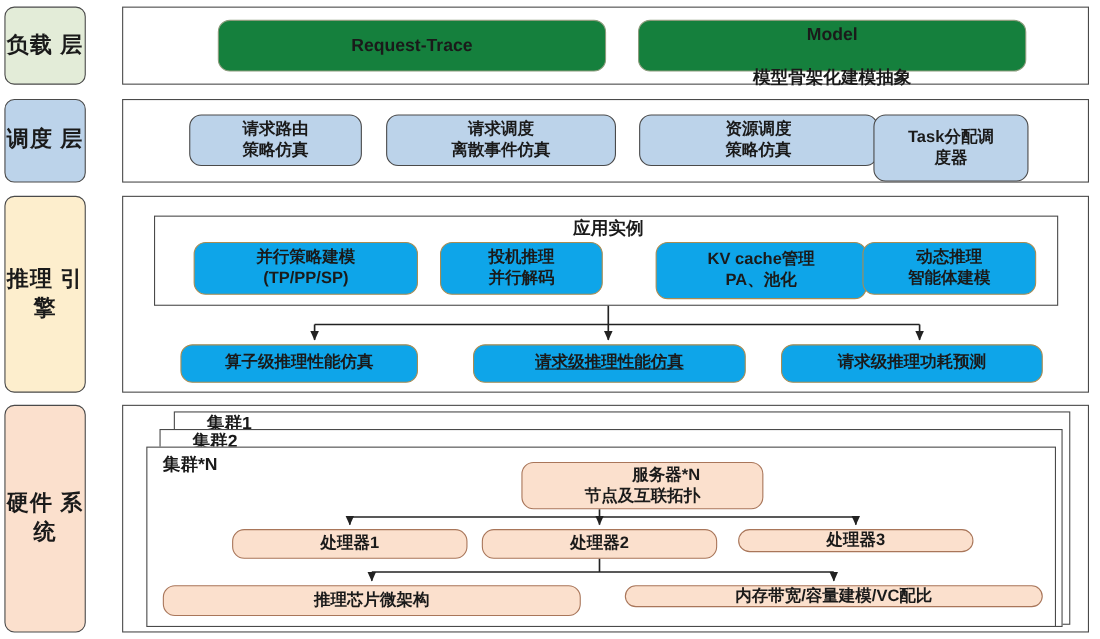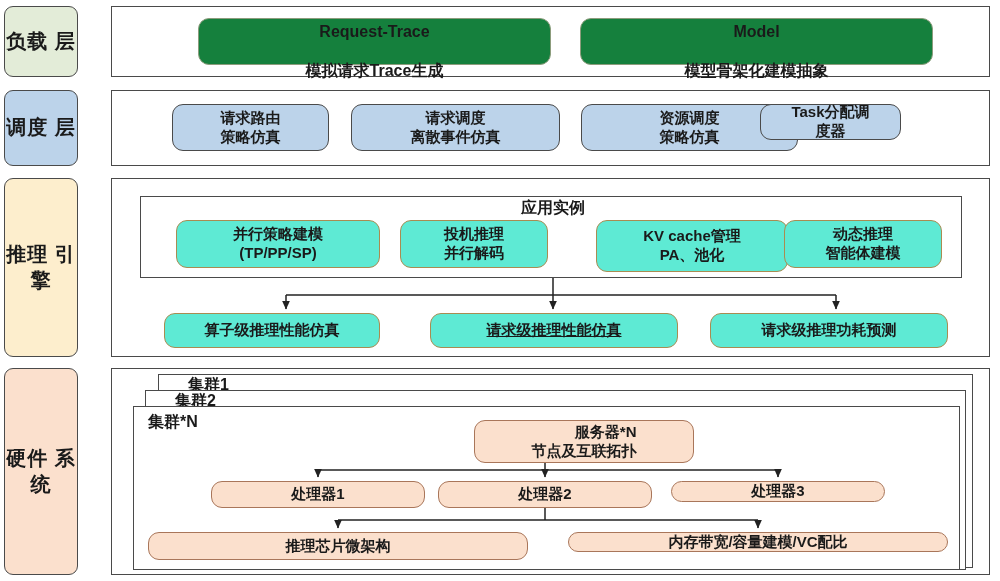--- a/index.html
+++ b/index.html
@@ -63,21 +63,21 @@
     background: #15803d;
     border: 1.5px solid #8c9c7c;
     font-size: 16px;
   }
   .node-blue {
     background: #bcd3ea;
     border: 1.6px solid #4a4a4a;
     font-size: 15px;
   }
   .node-yellow {
-    background: #5eead4;
+    background: #0ea5e9;
     border: 1.6px solid #a98c52;
     font-size: 15px;
   }
   .node-peach {
     background: #fbe0cd;
     border: 1.6px solid #a9765a;
     font-size: 15px;
   }
 
   
@@ -126,21 +126,20 @@
 引擎</div>
 
   <div class="abs layer-tab tab-peach" style="left:4px; top:368px; width:74px; height:207px;">硬件
 系统</div>
 
   <div class="abs panel" style="left:111px; top:6px; width:879px; height:71px;"></div>
 
   <div class="abs node node-green" style="left:198px; top:18px; width:353px; height:47px;">
     <span style="display:block;">
       <span>Request-Trace</span><br>
-      <span>模拟请求Trace生成</span>
     </span>
   </div>
 
   <div class="abs node node-green" style="left:580px; top:18px; width:353px; height:47px;">
     <span style="display:block;">
       <span>Model</span><br>
       <span>模型骨架化建模抽象</span>
     </span>
   </div>
 
@@ -148,21 +147,21 @@
 
   <div class="abs node node-blue" style="left:172px; top:104px; width:157px; height:47px;">请求路由
 策略仿真</div>
 
   <div class="abs node node-blue" style="left:351px; top:104px; width:209px; height:47px;">请求调度
 离散事件仿真</div>
 
   <div class="abs node node-blue" style="left:581px; top:104px; width:217px; height:47px;">资源调度
 策略仿真</div>
 
-  <div class="abs node node-blue" style="left:760px; top:104px; width:141px; height:36px;">Task分配调
+  <div class="abs node node-blue" style="left:794px; top:104px; width:141px; height:61px;">Task分配调
 度器</div>
 
   <div class="abs panel" style="left:111px; top:178px; width:879px; height:179px;"></div>
 
   <div class="abs inner-frame" style="left:140px; top:196px; width:822px; height:82px;"></div>
   <div class="group-label" style="left:516px; top:198px;">应用实例</div>
 
   <div class="abs node node-yellow" style="left:176px; top:220px; width:204px; height:48px;">并行策略建模
 (TP/PP/SP)</div>
 

